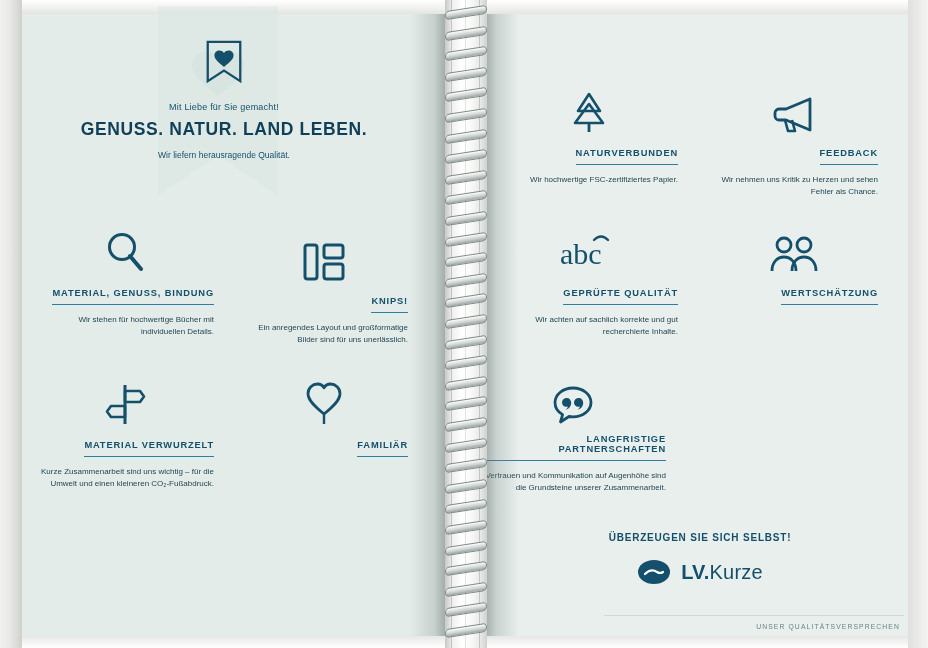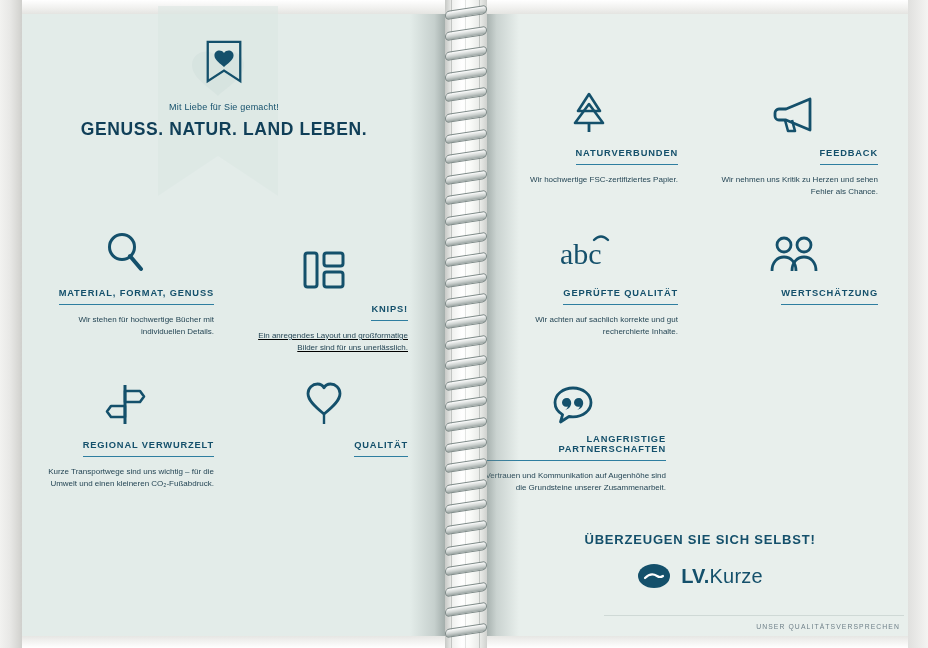--- a/index.html
+++ b/index.html
@@ -102,21 +102,21 @@
   }
   .item .desc {
     margin-top: 9px; font-size: 8px; line-height: 1.55; color: #1d3f4f;
   }
 
   
   .cta {
     position: absolute; left: 500px; top: 532px; width: 400px; text-align: center;
   }
   .cta-text {
-    font-size: 13px; font-weight: bold; color: #14506b; letter-spacing: .8px;
+    font-size: 10px; font-weight: bold; color: #14506b; letter-spacing: .8px;
   }
   .logo-row {
     margin-top: 16px; display: flex; align-items: center; justify-content: center; gap: 10px;
   }
   .logo-mark { width: 34px; height: 26px; }
   .logo-text { font-size: 20px; color: #14506b; letter-spacing: .2px; }
   .logo-text b { font-weight: bold; }
 
   .footer-note {
     position: absolute; right: 28px; bottom: 18px;
@@ -146,65 +146,66 @@
   </svg>
 
   <div class="hero">
     <svg class="hero-icon" viewBox="0 0 40 46">
       <path d="M3 2 H37 V43 L20 32 L3 43 Z" fill="none" stroke="#14506b" stroke-width="2.4"></path>
       <path d="M20 25 c-4-5-11-3-11 2.5 0 0 0 0 0 0" fill="none"></path>
       <path d="M20 13.5 c-3.4-4.4-10-2.6-10 2.6 0 5 6.6 8.5 10 12 3.4-3.5 10-7 10-12 0-5.2-6.6-7-10-2.6 z" fill="#14506b"></path>
     </svg>
     <div class="hero-kicker">Mit Liebe für Sie gemacht!</div>
     <div class="hero-title">GENUSS. NATUR. LAND LEBEN.</div>
+    <div class="hero-sub">Wir liefern herausragende Qualität.</div>
   </div>
 
   <div class="item" style="left:36px; top:228px; width:178px;">
     <div class="ico">
       <svg width="42" height="44" viewBox="0 0 42 44">
         <circle cx="18" cy="17" r="12.5" fill="none" stroke="#14506b" stroke-width="3"></circle>
         <line x1="26" y1="26" x2="37" y2="39" stroke="#14506b" stroke-width="4" stroke-linecap="round"></line>
       </svg>
     </div>
-    <div class="title">MATERIAL, FORMAT, GENUSS</div>
+    <div class="title">MATERIAL, GENUSS, BINDUNG</div>
     <div class="desc">Wir stehen für hochwertige Bücher mit individuellen Details.</div>
   </div>
 
-  <div class="item" style="left:240px; top:244px; width:168px;text-decoration:underline;">
+  <div class="item" style="left:240px; top:236px; width:168px;">
     <div class="ico">
       <svg width="44" height="40" viewBox="0 0 44 40">
         <rect x="3" y="3" width="12" height="34" rx="2.5" fill="none" stroke="#14506b" stroke-width="3"></rect>
         <rect x="22" y="3" width="19" height="13" rx="2.5" fill="none" stroke="#14506b" stroke-width="3"></rect>
         <rect x="22" y="22" width="19" height="15" rx="2.5" fill="none" stroke="#14506b" stroke-width="3"></rect>
       </svg>
     </div>
     <div class="title">KNIPS!</div>
     <div class="desc">Ein anregendes Layout und großformatige Bilder sind für uns unerlässlich.</div>
   </div>
 
   <div class="item" style="left:36px; top:380px; width:178px;">
     <div class="ico">
       <svg width="42" height="44" viewBox="0 0 42 44">
         <line x1="21" y1="3" x2="21" y2="42" stroke="#14506b" stroke-width="3"></line>
         <path d="M21 9 H36 L40 14.5 L36 20 H21 Z" fill="none" stroke="#14506b" stroke-width="2.6" stroke-linejoin="round"></path>
         <path d="M21 24 H7 L3 29.5 L7 35 H21 Z" fill="none" stroke="#14506b" stroke-width="2.6" stroke-linejoin="round"></path>
       </svg>
     </div>
-    <div class="title">REGIONAL VERWURZELT</div>
-    <div class="desc">Kurze Transportwege sind uns wichtig – für die Umwelt und einen kleineren CO₂-Fußabdruck.</div>
+    <div class="title">MATERIAL VERWURZELT</div>
+    <div class="desc">Kurze Zusammenarbeit sind uns wichtig – für die Umwelt und einen kleineren CO₂-Fußabdruck.</div>
   </div>
 
   <div class="item" style="left:240px; top:380px; width:168px;">
     <div class="ico">
       <svg width="40" height="46" viewBox="0 0 40 46">
         <path d="M20 34 C10 26 4 20 4 13.5 C4 8 8.5 4 13.5 4 C16.6 4 19 5.8 20 7.8 C21 5.8 23.4 4 26.5 4 C31.5 4 36 8 36 13.5 C36 20 30 26 20 34 Z" fill="none" stroke="#14506b" stroke-width="2.8" stroke-linejoin="round"></path>
         <line x1="20" y1="34" x2="20" y2="44" stroke="#14506b" stroke-width="2.4"></line>
       </svg>
     </div>
-    <div class="title">QUALITÄT</div>
+    <div class="title">FAMILIÄR</div>
   </div>
 
   <div class="item" style="left:500px; top:88px; width:178px;">
     <div class="ico">
       <svg width="38" height="44" viewBox="0 0 38 44">
         <path d="M19 4 L30 21 H8 Z" fill="none" stroke="#14506b" stroke-width="2.6" stroke-linejoin="round"></path>
         <path d="M19 14 L33 33 H5 Z" fill="none" stroke="#14506b" stroke-width="2.6" stroke-linejoin="round"></path>
         <line x1="19" y1="33" x2="19" y2="42" stroke="#14506b" stroke-width="2.8"></line>
       </svg>
     </div>

